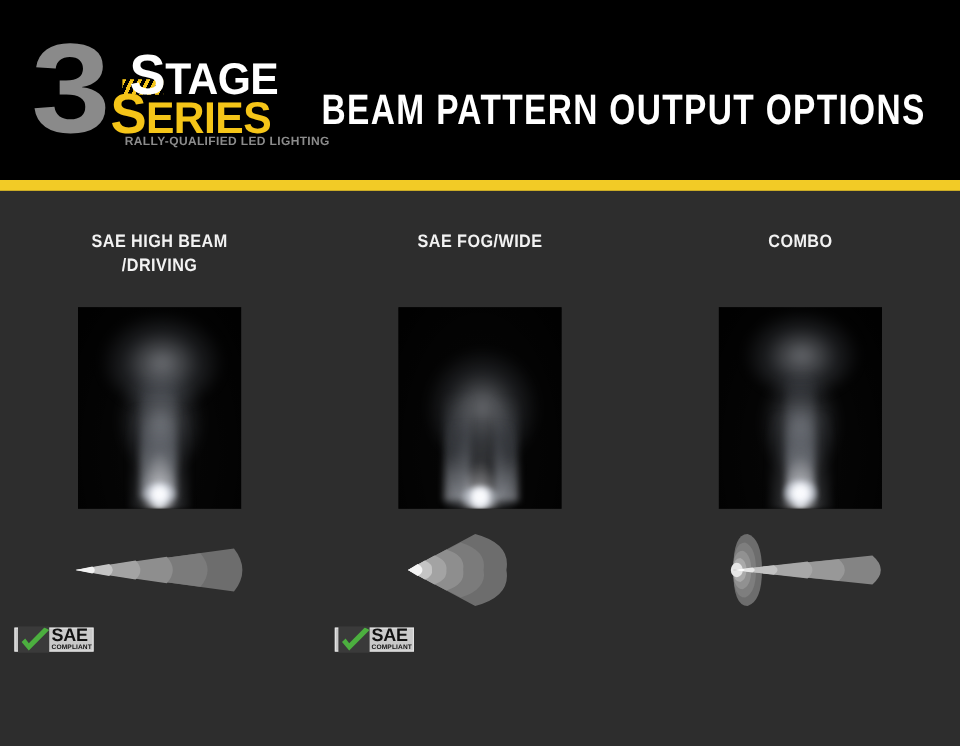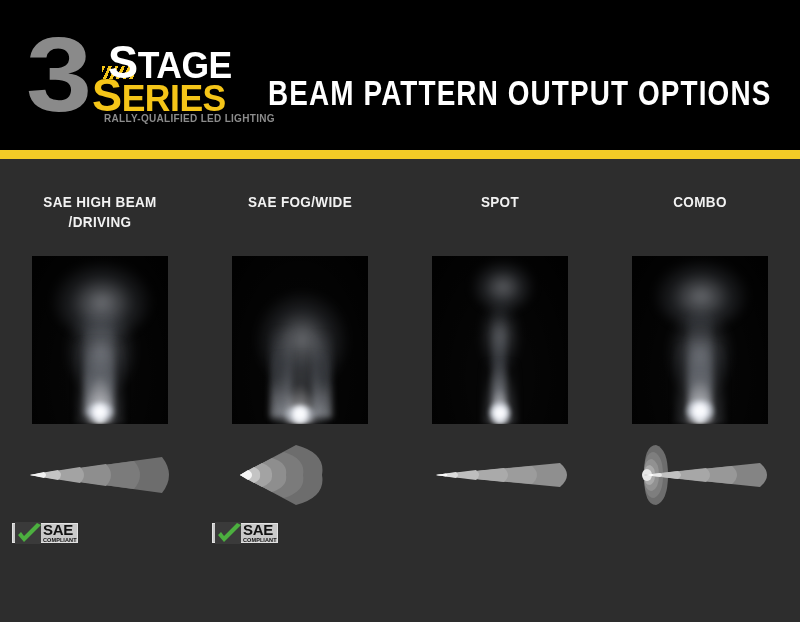--- a/index.html
+++ b/index.html
@@ -355,47 +355,20 @@
           <path d="M3 12 L9 19 L26 2 L22 0 L9 13 L6 9 Z" fill="#4caf3f"></path>
         </svg>
         <div class="badge-text">
           <span class="badge-sae">SAE</span>
           <span class="badge-compliant">COMPLIANT</span>
         </div>
       </div>
     </div>
 
 
-    <div class="col">
-      <div class="col-label">
-        <div>SPOT</div>
-      </div>
-
-      <div class="photo">
-        <div class="haze" style="left:40px; top:4px; width:62px; height:52px;"></div>
-        <div class="haze" style="left:48px; top:44px; width:40px; height:72px; opacity:.6;"></div>
-        <div class="streak" style="left:60px; top:50px; width:14px; height:110px;"></div>
-        <div class="road" style="width:40px; height:64px;"></div>
-        <div class="hotspot" style="bottom:0px; width:22px; height:22px;"></div>
-        <div class="vignette"></div>
-      </div>
-
-      <div class="beam">
-        <svg width="156" height="64" viewBox="0 0 156 64" aria-hidden="true">
-          <g>
-            <path d="M14 32 L138 20 Q152 32 138 44 Z" fill="#8f8f8f"></path>
-            <path d="M14 32 L110 23 Q120 32 110 41 Z" fill="#9c9c9c"></path>
-            <path d="M14 32 L82 25 Q90 32 82 39 Z" fill="#aaaaaa"></path>
-            <path d="M14 32 L54 27 Q60 32 54 37 Z" fill="#bebebe"></path>
-            <path d="M14 32 L34 29 Q38 32 34 35 Z" fill="#dcdcdc"></path>
-            <path d="M14 32 L24 30.5 Q27 32 24 33.5 Z" fill="#fbfbfb"></path>
-          </g>
-        </svg>
-      </div>
-    </div>
 
     <div class="col">
       <div class="col-label">
         <div>COMBO</div>
       </div>
 
       <div class="photo">
         <div class="haze" style="left:22px; top:4px; width:94px; height:70px;"></div>
         <div class="haze" style="left:36px; top:54px; width:64px; height:86px; opacity:.7;"></div>
         <div class="streak" style="left:56px; top:56px; width:24px; height:104px;"></div>

